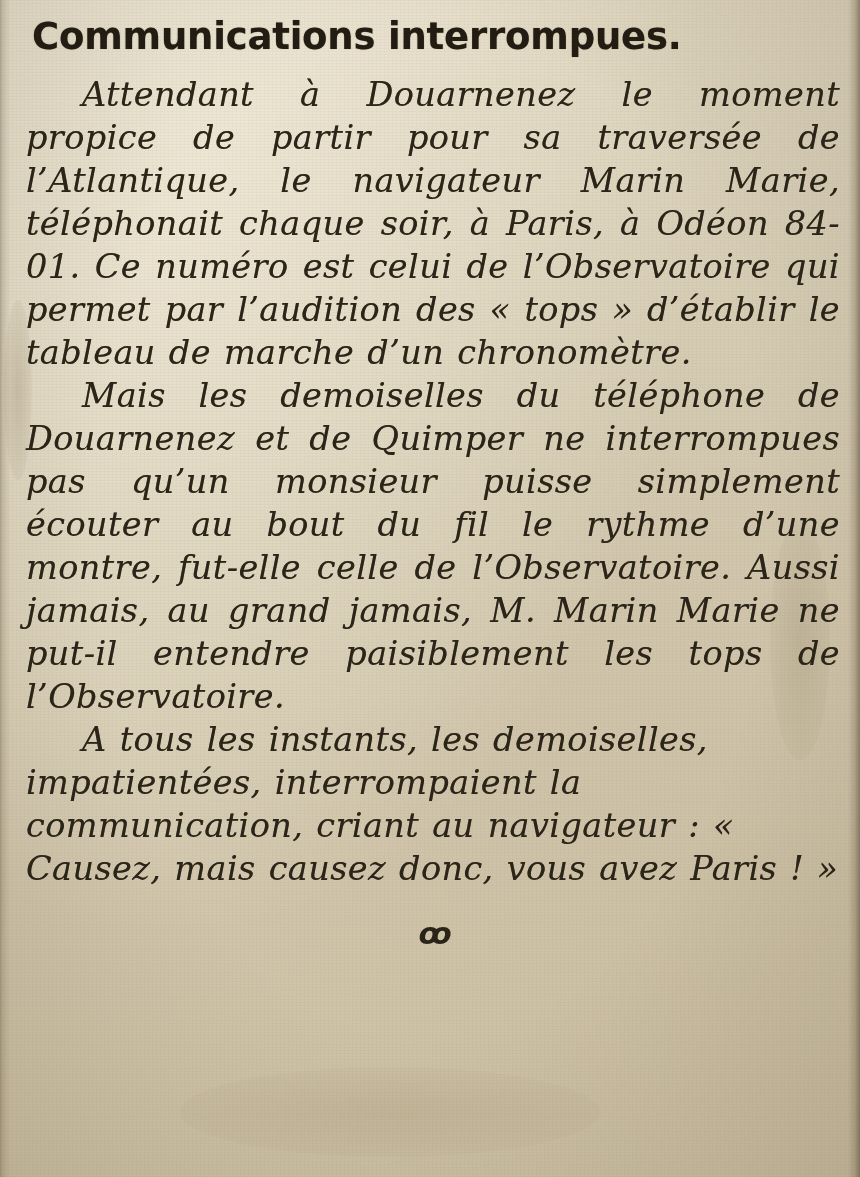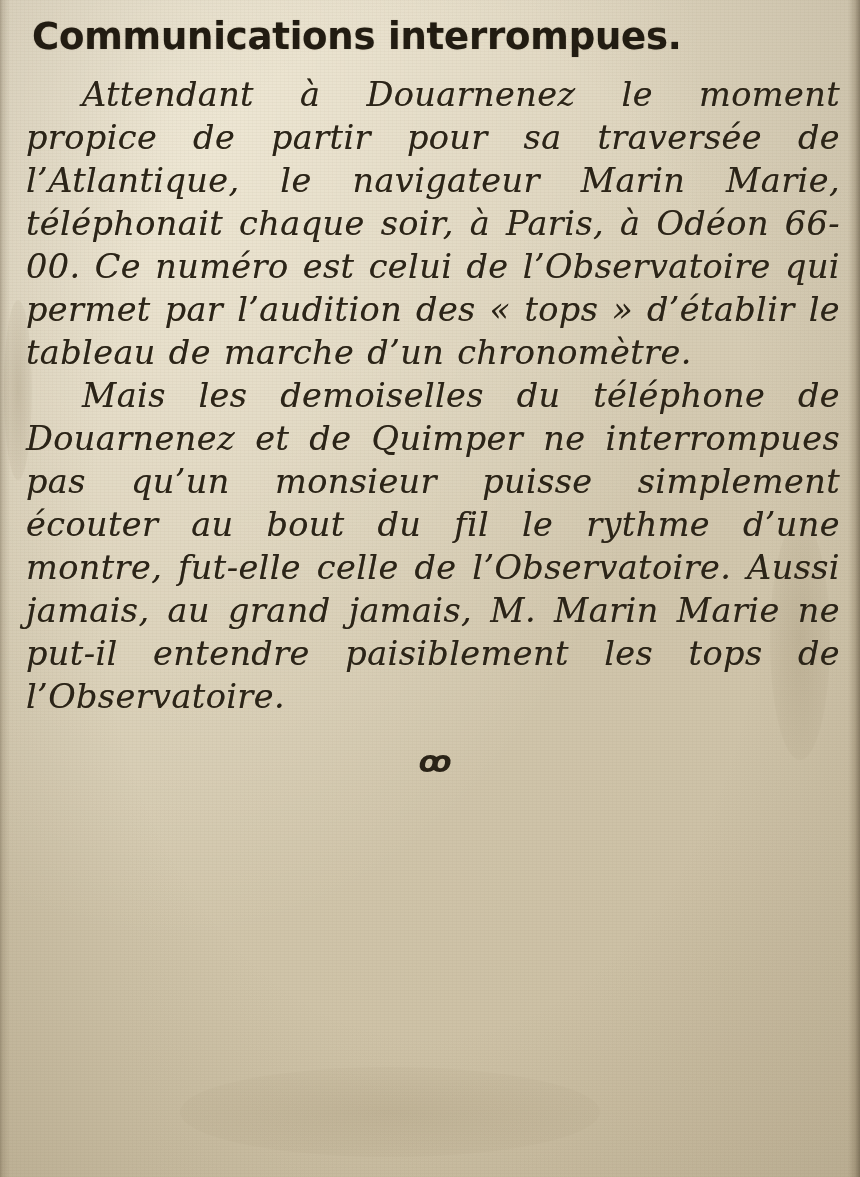--- a/index.html
+++ b/index.html
@@ -125,22 +125,23 @@
 <div class="grain"></div>
 <div class="smudge s1"></div>
 <div class="smudge s2"></div>
 <div class="smudge s3"></div>
 
 <div class="article">
 
   <h1 class="headline">Communications interrompues.</h1>
 
   <div class="body-text">
-    <p>Attendant à Douarnenez le moment propice de partir pour sa traversée de l’Atlantique, le navigateur Marin Marie, téléphonait chaque soir, à Paris, à Odéon 66-00. Ce numéro est celui de l’Observatoire qui permet par l’audition des « tops » d’établir le tableau de marche d’un chronomètre.</p>
+    <p>Attendant à Douarnenez le moment propice de partir pour sa traversée de l’Atlantique, le navigateur Marin Marie, téléphonait chaque soir, à Paris, à Odéon 84-01. Ce numéro est celui de l’Observatoire qui permet par l’audition des « tops » d’établir le tableau de marche d’un chronomètre.</p>
     <p>Mais les demoiselles du téléphone de Douarnenez et de Quimper ne interrompues pas qu’un monsieur puisse simplement écouter au bout du fil le rythme d’une montre, fut-elle celle de l’Observatoire. Aussi jamais, au grand jamais, M. Marin Marie ne put-il entendre paisiblement les tops de l’Observatoire.</p>
+    <p class="last">A tous les instants, les demoiselles, impatientées, interrompaient la communication, criant au navigateur : « Causez, mais causez donc, vous avez Paris ! »</p>
   </div>
 
   <div class="dingbat">ꝏ</div>
 </div>
 
 <div class="vignette"></div>
 <div class="edge-left"></div>
 <div class="edge-right"></div>
 
 </body></html>

